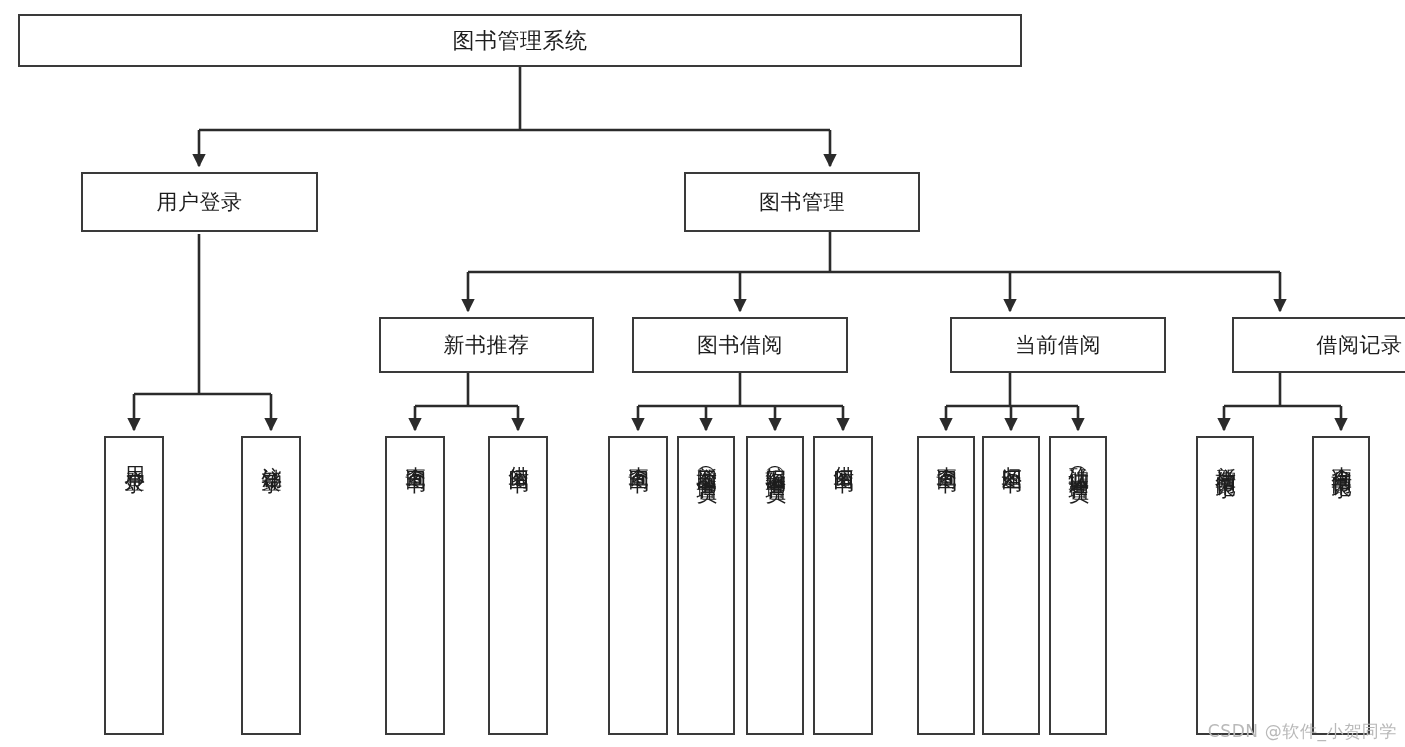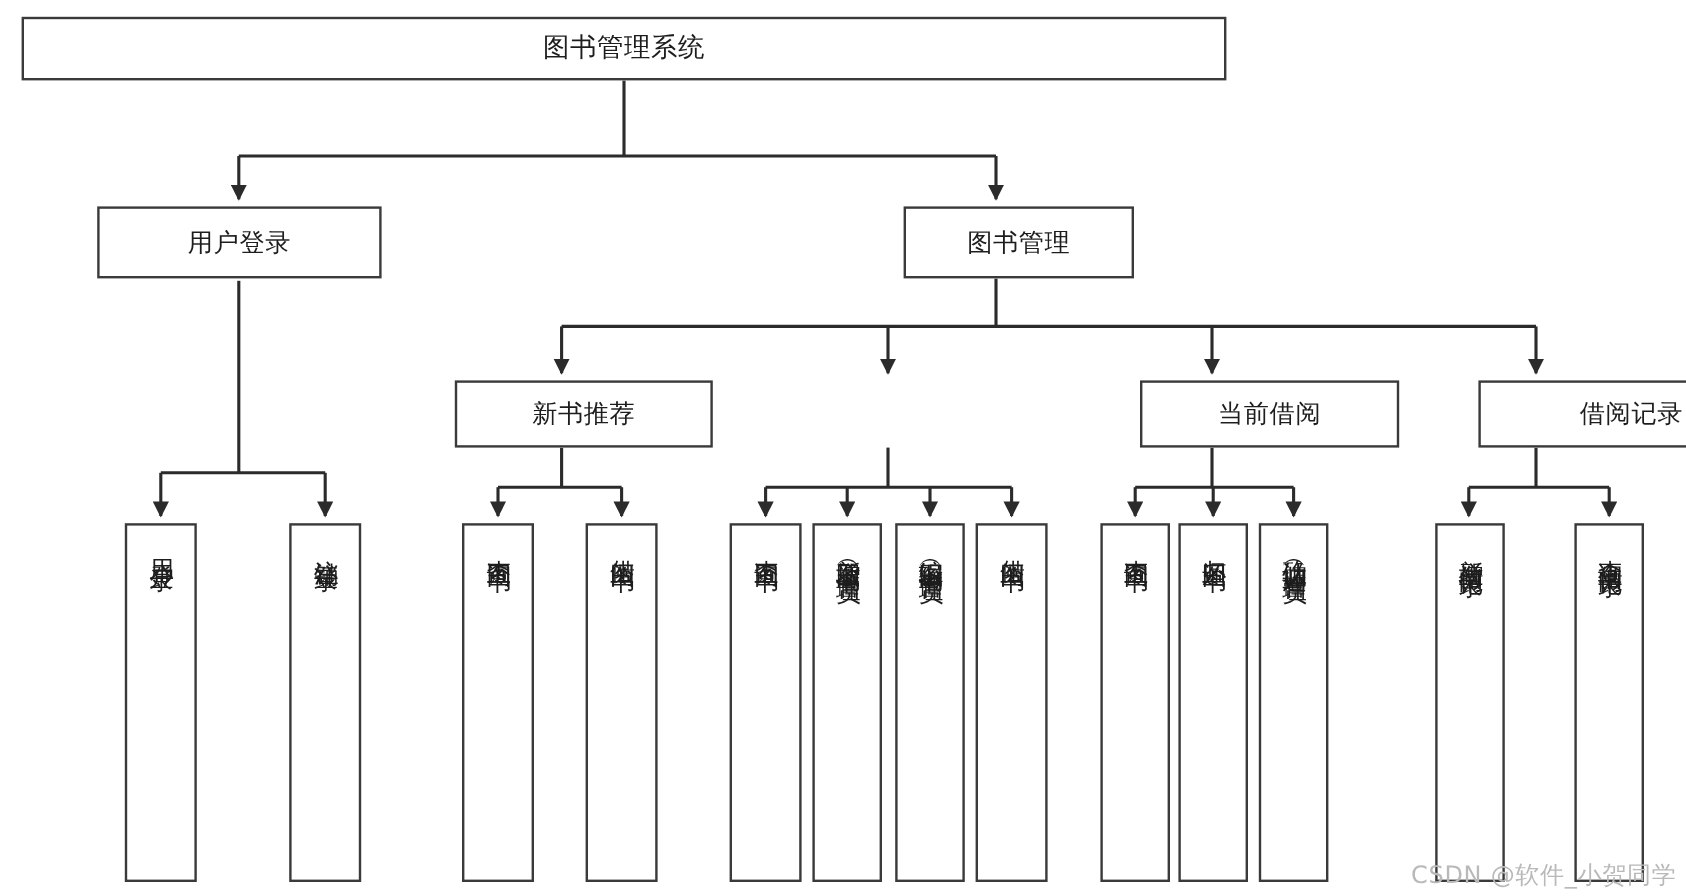--- a/index.html
+++ b/index.html
@@ -63,21 +63,21 @@
     letter-spacing: 2.5px;
     white-space: nowrap;
   }
   .node.root .node-label {
     font-size: 22px;
   }
   .watermark {
     position: absolute;
     right: 8px;
     bottom: 4px;
-    font-size: 20px;
+    font-size: 17px;
     color: #b9b9b9;
     letter-spacing: 0.6px;
     z-index: 5;
     white-space: nowrap;
   }
 </style>
 </head>
 <body>
 
 <div id="canvas">
@@ -133,28 +133,31 @@
   </svg>
 
   <div class="node horiz root" style="left:18px; top:14px; width:1004px; height:53px;">
     <span class="node-label">图书管理系统</span>
   </div>
 
   <div class="node horiz" style="left:81px; top:172px; width:237px; height:60px;">
     <span class="node-label">用户登录</span>
   </div>
 
-  <div class="node horiz" style="left:753px; top:172px; width:192px; height:60px;">
+  <div class="node horiz" style="left:684px; top:172px; width:236px; height:60px;">
     <span class="node-label">图书管理</span>
   </div>
 
   <div class="node horiz" style="left:379px; top:317px; width:215px; height:56px;">
     <span class="node-label">新书推荐</span>
   </div>
 
+  <div class="node horiz" style="left:632px; top:317px; width:216px; height:56px;">
+    <span class="node-label">图书借阅</span>
+  </div>
 
   <div class="node horiz" style="left:950px; top:317px; width:216px; height:56px;">
     <span class="node-label">当前借阅</span>
   </div>
 
   <div class="node horiz" style="left:1232px; top:317px; width:255px; height:56px;">
     <span class="node-label">借阅记录</span>
   </div>
 
   <div class="node vert" style="left:104px; top:436px; width:60px; height:299px;">

